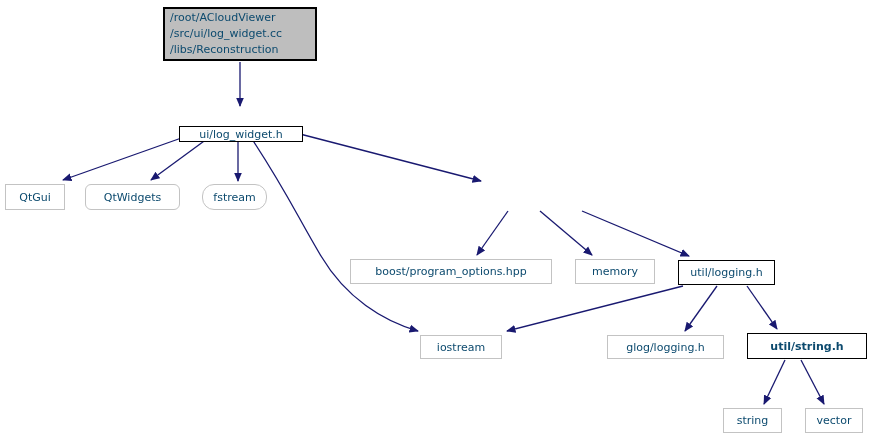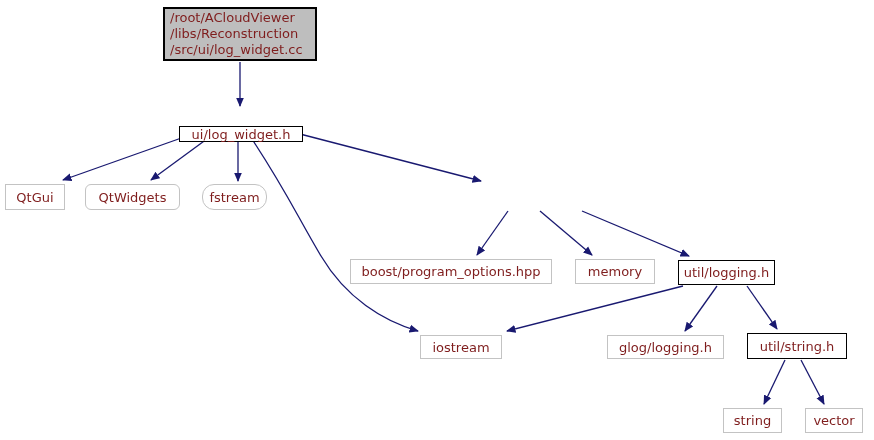--- a/index.html
+++ b/index.html
@@ -14,22 +14,22 @@
   path.edge{
     fill:none;
     stroke:var(--edge,#191970);
     stroke-width:1.3;
   }
   .node{
     position:absolute;
     box-sizing:border-box;
     background:#ffffff;
     border:1px solid var(--leaf-border,#c3c3c3);
-    color:#7f1d1d;
-    font-size:13px;
+    color:#0c4a6e;
+    font-size:11px;
     display:flex;
     align-items:center;
     justify-content:center;
     text-align:center;
     white-space:nowrap;
   }
   .node.linked{
     border:1.5px solid var(--linked-border,#000000);
   }
   .node.root{
@@ -65,22 +65,22 @@
     <path class="edge" d="M582,211 L689,256" marker-end="url(#arrowhead)"></path>
     <path class="edge" d="M683,286 L507,331" marker-end="url(#arrowhead)"></path>
     <path class="edge" d="M717,286 L685,331" marker-end="url(#arrowhead)"></path>
     <path class="edge" d="M747,286 L777,329" marker-end="url(#arrowhead)"></path>
     <path class="edge" d="M785,360 L764,404" marker-end="url(#arrowhead)"></path>
     <path class="edge" d="M801,360 L824,404" marker-end="url(#arrowhead)"></path>
   </svg>
 
   <div class="node root" style="left:163px;top:7px;width:154px;height:54px;">
     <span>/root/ACloudViewer</span>
+    <span>/src/ui/log_widget.cc</span>
     <span>/libs/Reconstruction</span>
-    <span>/src/ui/log_widget.cc</span>
   </div>
 
   <div class="node linked" style="left:179px;top:126px;width:124px;height:16px;">
     <span>ui/log_widget.h</span>
   </div>
 
   <div class="node" style="left:5px;top:184px;width:60px;height:26px;">
     <span>QtGui</span>
   </div>
 
@@ -106,21 +106,21 @@
   </div>
 
   <div class="node" style="left:420px;top:335px;width:82px;height:24px;">
     <span>iostream</span>
   </div>
 
   <div class="node" style="left:607px;top:335px;width:117px;height:24px;">
     <span>glog/logging.h</span>
   </div>
 
-  <div class="node linked" style="left:747px;top:333px;width:100px;height:26px;">
+  <div class="node linked" style="left:747px;top:333px;width:120px;height:26px;font-weight:bold;">
     <span>util/string.h</span>
   </div>
 
   <div class="node" style="left:723px;top:408px;width:59px;height:25px;">
     <span>string</span>
   </div>
 
   <div class="node" style="left:805px;top:408px;width:58px;height:25px;">
     <span>vector</span>
   </div>

